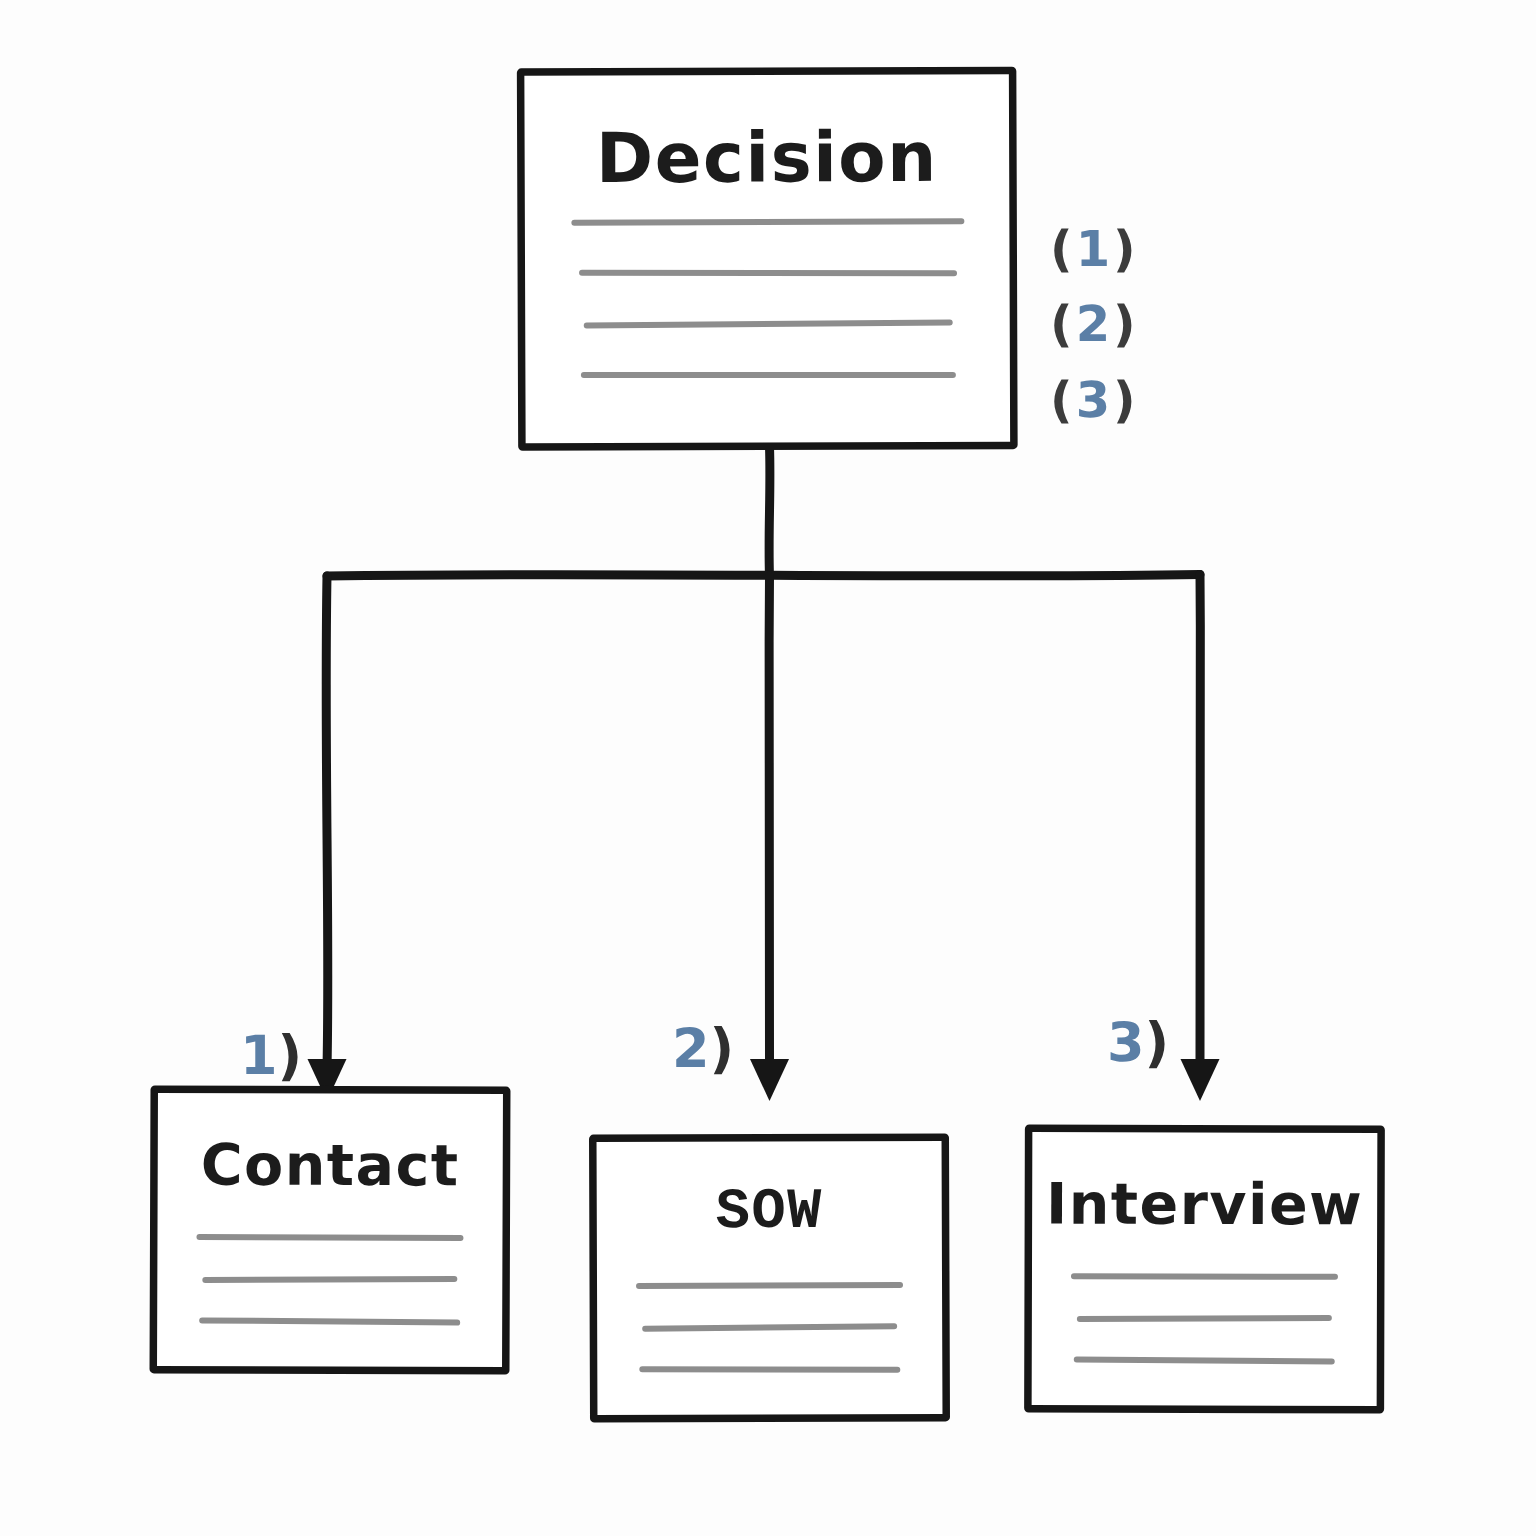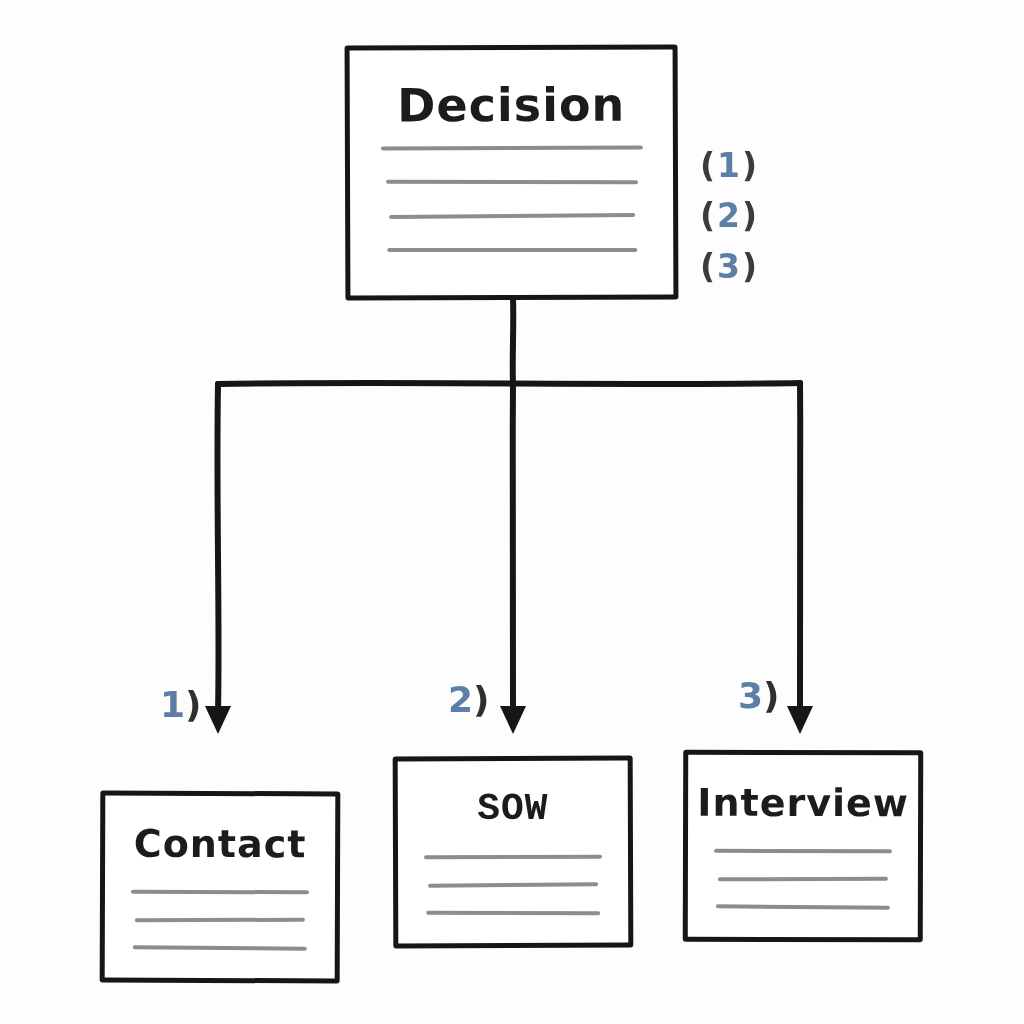--- a/index.html
+++ b/index.html
@@ -85,21 +85,21 @@
   .child-box { width: 240px; height: 192px; }
   .child-box .box-title {
     margin-top: 26px;
     font-size: 38px;
   }
   .child-box .rules { top: 94px; gap: 24px; }
   .child-box .rule { width: 178px; }
   .child-box .rule:nth-child(2) { width: 170px; transform: rotate(-0.4deg); }
   .child-box .rule:nth-child(3) { width: 174px; transform: rotate(0.3deg); }
 
-  .child-1 { left: 100px; top: 791px; transform: rotate(0.2deg); }
+  .child-1 { left: 100px; top: 724px; transform: rotate(0.2deg); }
   .child-2 { left: 393px; top: 756px; transform: rotate(-0.2deg); font-family: Liberation Mono, monospace; }
   .child-3 { left: 683px; top: 750px; transform: rotate(0.15deg); }
 
   svg.connectors {
     position: absolute;
     left: 0; top: 0;
     width: 1024px;
     height: 1024px;
     pointer-events: none;
   }

